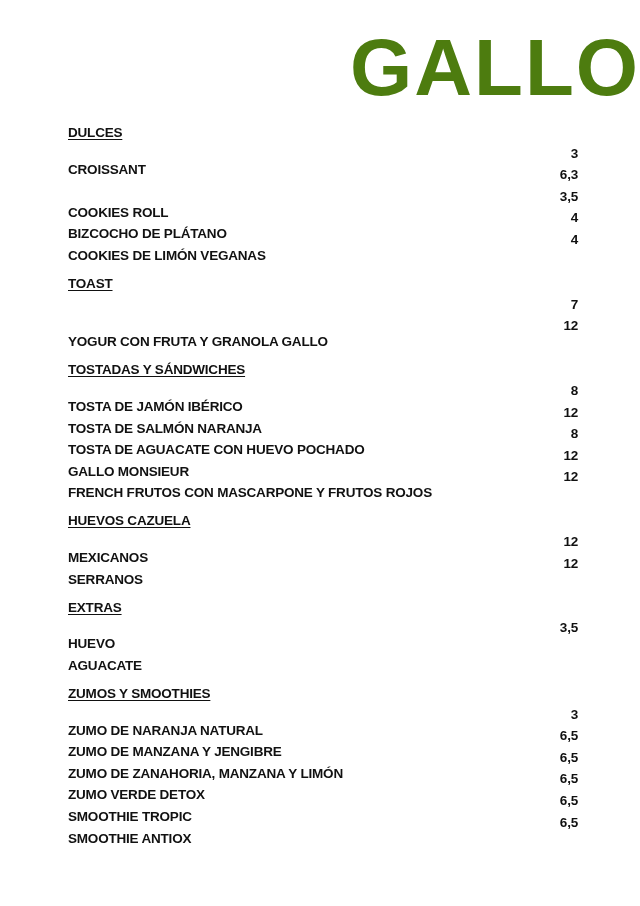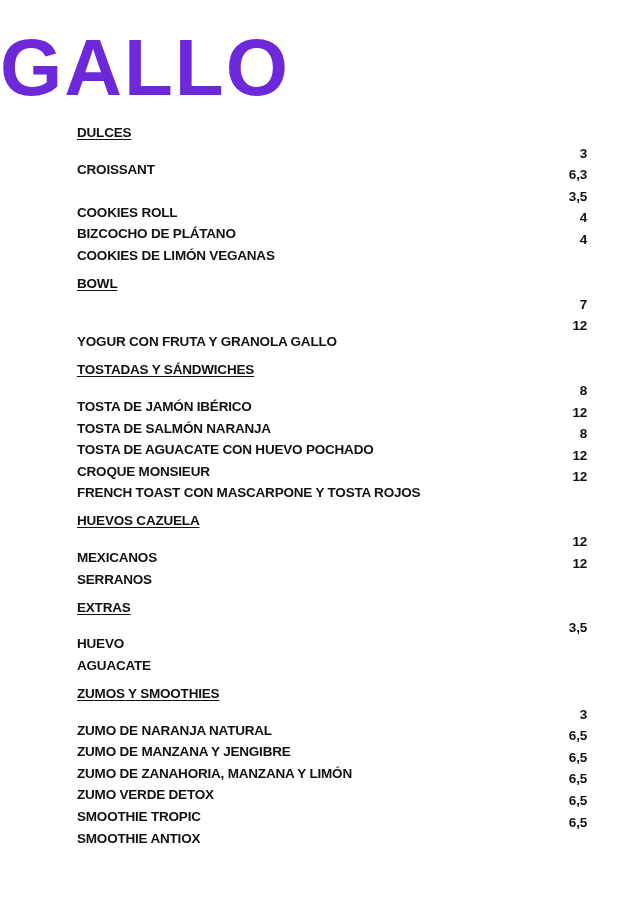--- a/index.html
+++ b/index.html
@@ -1,25 +1,25 @@
 <!DOCTYPE html>
 <html><head>
   <meta charset="utf-8">
   <style>
     html, body { margin: 0; padding: 0; background: #ffffff; }
     body {
       width: 640px; height: 906px; position: relative; overflow: hidden;
       font-family: "Liberation Sans", "DejaVu Sans", sans-serif; color: #111111;
     }
     .title {
-      position: absolute; left: 0; top: 28px; width: 640px; text-align: left;
+      position: absolute; left: 0; top: 28px; width: 640px; text-align: right;
       font-family: "Liberation Sans", sans-serif; font-weight: 700;
-      font-size: 80px; line-height: 80px; letter-spacing: 2px; color: #6d28d9;
+      font-size: 80px; line-height: 80px; letter-spacing: 2px; color: #4d7c0f;
     }
-    .menu { position: absolute; left: 77px; top: 124px; width: 510px; }
+    .menu { position: absolute; left: 68px; top: 124px; width: 510px; }
     .section { margin-bottom: 21.5px; }
     .section-title {
       font-weight: 700; font-size: 13.5px; line-height: 18px; height: 21.6px;
       text-decoration: underline; text-underline-offset: 2px;
       letter-spacing: -0.2px;
     }
     .item { position: relative; height: 21.6px; font-weight: 700; font-size: 13.5px; line-height: 18px; letter-spacing: -0.2px; }
     .item-name { position: absolute; left: 0; top: 3px; margin-top: 12px; }
     .item-price { position: absolute; right: 0; top: -1px; text-align: right; }
   </style>
@@ -47,21 +47,21 @@
         <span class="item-name">BIZCOCHO DE PLÁTANO</span>
         <span class="item-price">4</span>
       </div>
     <div class="item">
         <span class="item-name">COOKIES DE LIMÓN VEGANAS</span>
         <span class="item-price">4</span>
       </div>
   </div>
 
   <div class="section">
-    <div class="section-title">BOWL</div>
+    <div class="section-title">TOAST</div>
     <div class="item">
         <span class="item-price">7</span>
       </div>
     <div class="item">
         <span class="item-name">YOGUR CON FRUTA Y GRANOLA GALLO</span>
         <span class="item-price">12</span>
       </div>
   </div>
 
   <div class="section">
@@ -72,25 +72,25 @@
       </div>
     <div class="item">
         <span class="item-name">TOSTA DE SALMÓN NARANJA</span>
         <span class="item-price">12</span>
       </div>
     <div class="item">
         <span class="item-name">TOSTA DE AGUACATE CON HUEVO POCHADO</span>
         <span class="item-price">8</span>
       </div>
     <div class="item">
-        <span class="item-name">CROQUE MONSIEUR</span>
+        <span class="item-name">GALLO MONSIEUR</span>
         <span class="item-price">12</span>
       </div>
     <div class="item">
-        <span class="item-name">FRENCH TOAST CON MASCARPONE Y TOSTA ROJOS</span>
+        <span class="item-name">FRENCH FRUTOS CON MASCARPONE Y FRUTOS ROJOS</span>
         <span class="item-price">12</span>
       </div>
   </div>
 
   <div class="section">
     <div class="section-title">HUEVOS CAZUELA</div>
     <div class="item">
         <span class="item-name">MEXICANOS</span>
         <span class="item-price">12</span>
       </div>

